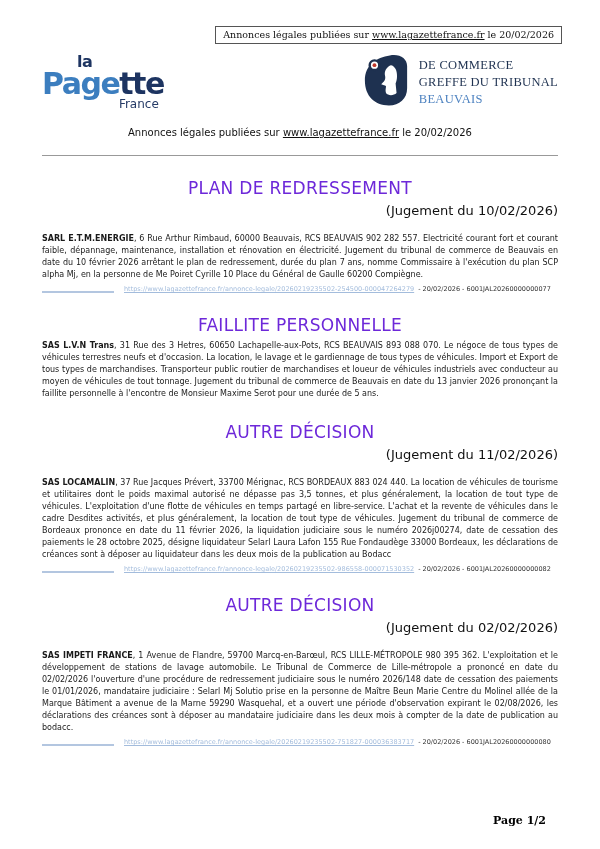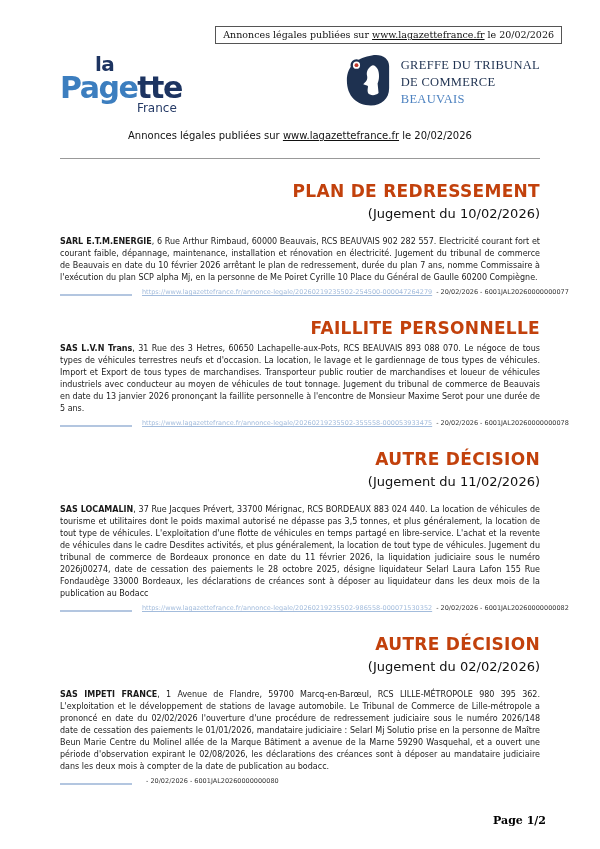--- a/index.html
+++ b/index.html
@@ -5,60 +5,60 @@
   * { margin:0; padding:0; box-sizing:border-box; }
   html,body { background:#e8e8e8; }
   .page {
     position:relative;
     width:600px; height:849px;
     margin:0 auto;
     background:#ffffff;
     font-family:"DejaVu Sans", sans-serif;
     color:#1a1a1a;
     overflow:hidden;
-    padding:0 60px;
+    padding:0 42px;
   }
   
   .top-banner {
     position:absolute; top:26px; right:38px;
     border:1px solid #555;
     padding:2px 7px 3px;
     font-family:"DejaVu Serif", serif;
     font-size:9.5px; color:#111;
     white-space:nowrap;
   }
   .top-banner .url { text-decoration:underline; color:#111; }
   
   .header {
     margin-top:54px;
     display:flex; justify-content:space-between; align-items:flex-start;
   }
   .logo { line-height:1; }
-  .logo-la { display:block; margin-left:35px; font-weight:bold; font-size:20px; color:#1d3461; letter-spacing:-.5px; }
+  .logo-la { display:block; margin-left:35px; font-weight:bold; font-size:16px; color:#1d3461; letter-spacing:-.5px; }
   .logo-gazette { font-weight:bold; font-size:30px; letter-spacing:-1.5px; line-height:28px; }
   .logo-gaze { color:#3c7ebf; }
   .logo-tte { color:#1d3461; }
   .logo-france { text-align:right; font-size:12px; color:#253a66; padding-right:5px; margin-top:0px; }
   .greffe { display:flex; align-items:center; gap:9px; }
   .greffe-text {
     font-family:"Liberation Serif", serif;
     font-size:12.5px; line-height:17px; color:#1e3150; letter-spacing:.3px;
   }
   .greffe-city { color:#4d82c0; font-weight:normal; }
   
   .subheader {
     margin-top:16px; text-align:center;
     font-size:10px; color:#111;
   }
   .subheader .url { text-decoration:underline; color:#111; }
   .rule { border:none; border-top:1px solid #999; margin-top:17px; }
   
   .section-title {
-    margin:22px 0 5px; text-align:right;
-    font-size:17px; font-weight:bold; color:#c2410c; letter-spacing:.3px;
+    margin:22px 0 5px; text-align:center;
+    font-size:17px; font-weight:normal; color:#6d28d9; letter-spacing:.3px;
   }
   .judgment { text-align:right; font-size:13px; margin-bottom:15px; color:#111; }
   .para {
     font-size:8px; line-height:12px; text-align:justify;
     color:#1a1a1a; margin-bottom:4px;
   }
   .para b { font-weight:bold; }
   .link-line { display:flex; align-items:flex-end; margin-bottom:20px; font-size:6.5px; white-space:nowrap; }
   .link-bar { flex:none; width:72px; height:2px; background:#b3c6e0; margin-right:10px; }
   .link-url { color:#a3bcdc; text-decoration:underline; }
@@ -85,22 +85,22 @@
     <div class="greffe">
       <span>
         <svg width="48" height="53" viewBox="0 0 50 54">
           <path d="M29 1 C15 3 3 11 3 27 C3 43 13 53 28 53 C39 53 47 46 47 35 L47 12 C47 4 39 -1 29 1 Z" fill="#1e3150"></path>
           <path d="M30 11 C25 13 23 18 24 22 C25 26 23 28 20 31 C22 32 24 32 25 33 C25 35 24 37 25 40 C27 43 33 43 36 40 L35 30 C37 26 37 19 35 15 C34 13 32 11 30 11 Z" fill="#ffffff"></path>
           <circle cx="13" cy="11" r="5" fill="#ffffff" stroke="#1e3150" stroke-width="2.5"></circle>
           <circle cx="13" cy="11" r="2" fill="#c0392b"></circle>
         </svg>
       </span>
       <div class="greffe-text">
+        <div>DE COMMERCE</div>
         <div>GREFFE DU TRIBUNAL</div>
-        <div>DE COMMERCE</div>
         <div class="greffe-city">BEAUVAIS</div>
       </div>
     </div>
   </div>
 
   <div class="subheader"><span>Annonces légales publiées sur </span><span class="url">www.lagazettefrance.fr</span><span> le 20/02/2026</span></div>
 
   <hr class="rule">
 
   <div>
@@ -110,43 +110,39 @@
     <div class="link-line">
       <span class="link-bar"></span>
       <a class="link-url" href="#">https://www.lagazettefrance.fr/annonce-legale/20260219235502-254500-000047264279</a>
       <span class="link-meta">- 20/02/2026 - 6001JAL20260000000077</span>
     </div>
   </div>
 
   <div>
     <div class="section-title">FAILLITE PERSONNELLE</div>
     <p class="para"><b>SAS L.V.N Trans</b><span>, 31 Rue des 3 Hetres, 60650 Lachapelle-aux-Pots, RCS BEAUVAIS 893 088 070. Le négoce de tous types de véhicules terrestres neufs et d'occasion. La location, le lavage et le gardiennage de tous types de véhicules. Import et Export de tous types de marchandises. Transporteur public routier de marchandises et loueur de véhicules industriels avec conducteur au moyen de véhicules de tout tonnage. Jugement du tribunal de commerce de Beauvais en date du 13 janvier 2026 prononçant la faillite personnelle à l'encontre de Monsieur Maxime Serot pour une durée de 5 ans.</span></p>
-    <div class="link-line">
-      <span class="link-bar"></span>
-      <a class="link-url" href="#">https://www.lagazettefrance.fr/annonce-legale/20260219235502-355558-000053933475</a>
-      <span class="link-meta">- 20/02/2026 - 6001JAL20260000000078</span>
-    </div>
   </div>
 
   <div>
     <div class="section-title">AUTRE DÉCISION</div>
     <div class="judgment">(Jugement du 11/02/2026)</div>
     <p class="para"><b>SAS LOCAMALIN</b><span>, 37 Rue Jacques Prévert, 33700 Mérignac, RCS BORDEAUX 883 024 440. La location de véhicules de tourisme et utilitaires dont le poids maximal autorisé ne dépasse pas 3,5 tonnes, et plus généralement, la location de tout type de véhicules. L'exploitation d'une flotte de véhicules en temps partagé en libre-service. L'achat et la revente de véhicules dans le cadre Desdites activités, et plus généralement, la location de tout type de véhicules. Jugement du tribunal de commerce de Bordeaux prononce en date du 11 février 2026, la liquidation judiciaire sous le numéro 2026j00274, date de cessation des paiements le 28 octobre 2025, désigne liquidateur Selarl Laura Lafon 155 Rue Fondaudège 33000 Bordeaux, les déclarations de créances sont à déposer au liquidateur dans les deux mois de la publication au Bodacc</span></p>
     <div class="link-line">
       <span class="link-bar"></span>
       <a class="link-url" href="#">https://www.lagazettefrance.fr/annonce-legale/20260219235502-986558-000071530352</a>
       <span class="link-meta">- 20/02/2026 - 6001JAL20260000000082</span>
     </div>
   </div>
 
   <div>
     <div class="section-title">AUTRE DÉCISION</div>
     <div class="judgment">(Jugement du 02/02/2026)</div>
     <p class="para"><b>SAS IMPETI FRANCE</b><span>, 1 Avenue de Flandre, 59700 Marcq-en-Barœul, RCS LILLE-MÉTROPOLE 980 395 362. L'exploitation et le développement de stations de lavage automobile. Le Tribunal de Commerce de Lille-métropole a prononcé en date du 02/02/2026 l'ouverture d'une procédure de redressement judiciaire sous le numéro 2026/148 date de cessation des paiements le 01/01/2026, mandataire judiciaire : Selarl Mj Solutio prise en la personne de Maître Beun Marie Centre du Molinel allée de la Marque Bâtiment a avenue de la Marne 59290 Wasquehal, et a ouvert une période d'observation expirant le 02/08/2026, les déclarations des créances sont à déposer au mandataire judiciaire dans les deux mois à compter de la date de publication au bodacc.</span></p>
     <div class="link-line">
       <span class="link-bar"></span>
+      <a class="link-url" href="#">https://www.lagazettefrance.fr/annonce-legale/20260219235502-751827-000036383717</a>
       <span class="link-meta">- 20/02/2026 - 6001JAL20260000000080</span>
     </div>
   </div>
 
   <div class="footer">Page 1/2</div>
 
 </div>
 
 </body></html>

